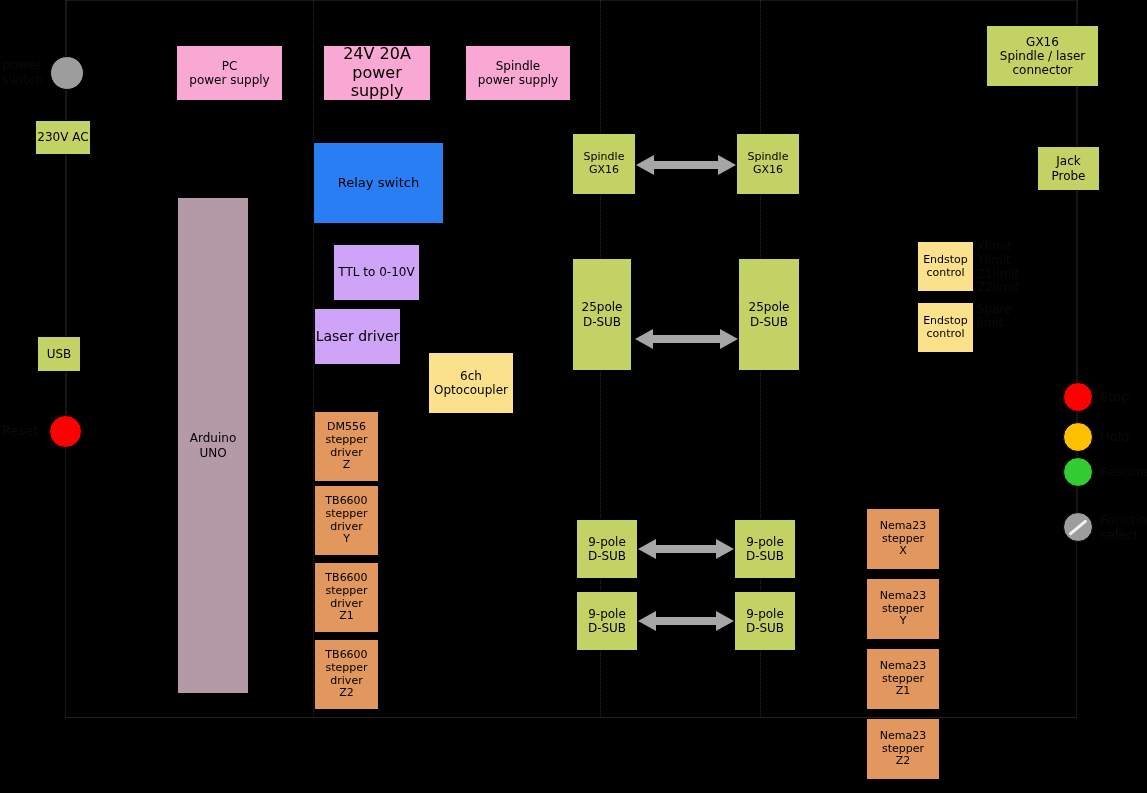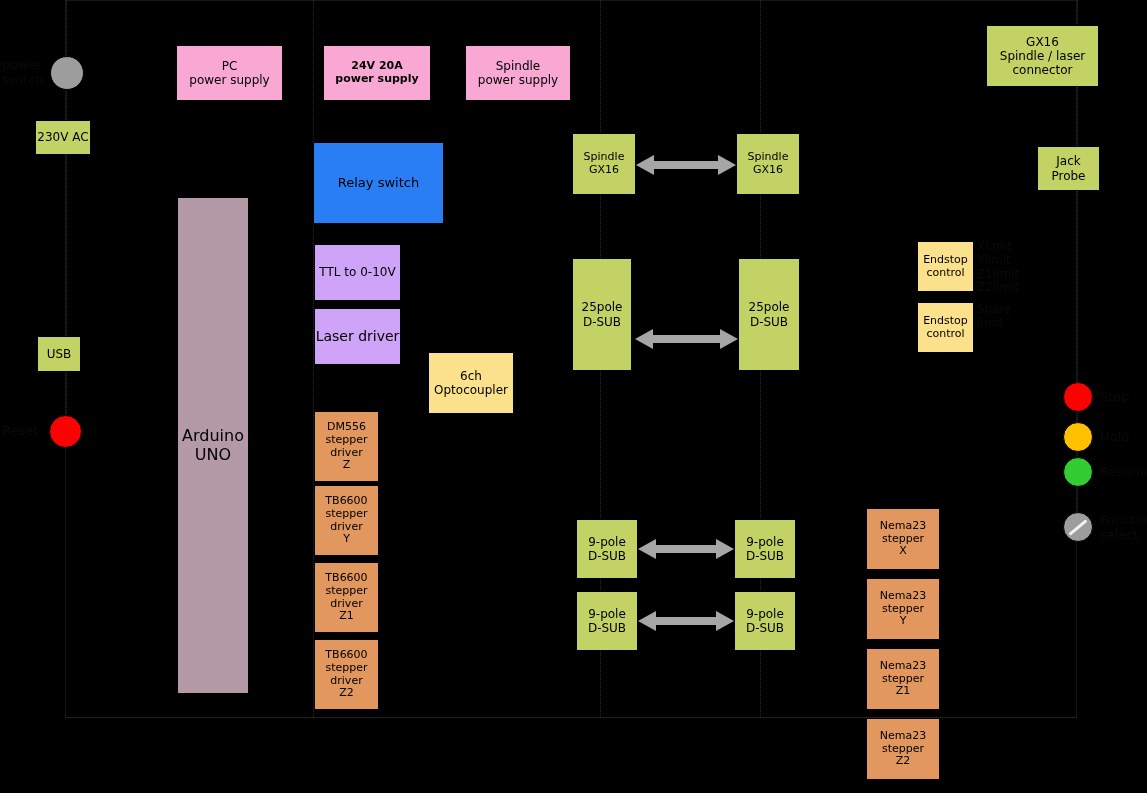--- a/index.html
+++ b/index.html
@@ -80,38 +80,38 @@
     <span class="lbl">USB</span>
   </div>
 
   <div class="darklabel" style="left:2px;top:424px;">Reset</div>
   <div class="circle" style="left:49px;top:415px;width:33px;height:33px;background:#fe0000;"></div>
 
   <div class="node purple" style="left:176px;top:45px;width:107px;height:56px;font-size:12px;">
     <span class="lbl">PC
 power supply</span>
   </div>
-  <div class="node purple" style="left:323px;top:45px;width:108px;height:56px;font-size:11px;font-weight:bold;">
+  <div class="node purple" style="left:323px;top:45px;width:108px;height:56px;font-size:16px;">
     <span class="lbl">24V 20A
 power supply</span>
   </div>
   <div class="node purple" style="left:465px;top:45px;width:106px;height:56px;font-size:12px;">
     <span class="lbl">Spindle
 power supply</span>
   </div>
 
-  <div class="node mauve" style="left:177px;top:197px;width:72px;height:497px;font-size:16px;">
+  <div class="node mauve" style="left:177px;top:197px;width:72px;height:497px;font-size:12px;">
     <span class="lbl">Arduino
 UNO</span>
   </div>
 
   <div class="node blue" style="left:313px;top:142px;width:131px;height:82px;font-size:13px;">
     <span class="lbl">Relay switch</span>
   </div>
-  <div class="node violet" style="left:314px;top:244px;width:87px;height:57px;font-size:12px;">
+  <div class="node violet" style="left:333px;top:244px;width:87px;height:57px;font-size:12px;">
     <span class="lbl">TTL to 0-10V</span>
   </div>
   <div class="node violet" style="left:314px;top:308px;width:87px;height:57px;font-size:14px;">
     <span class="lbl">Laser driver</span>
   </div>
   <div class="node yellow" style="left:428px;top:352px;width:86px;height:62px;font-size:12px;">
     <span class="lbl">6ch
 Optocoupler</span>
   </div>
 

